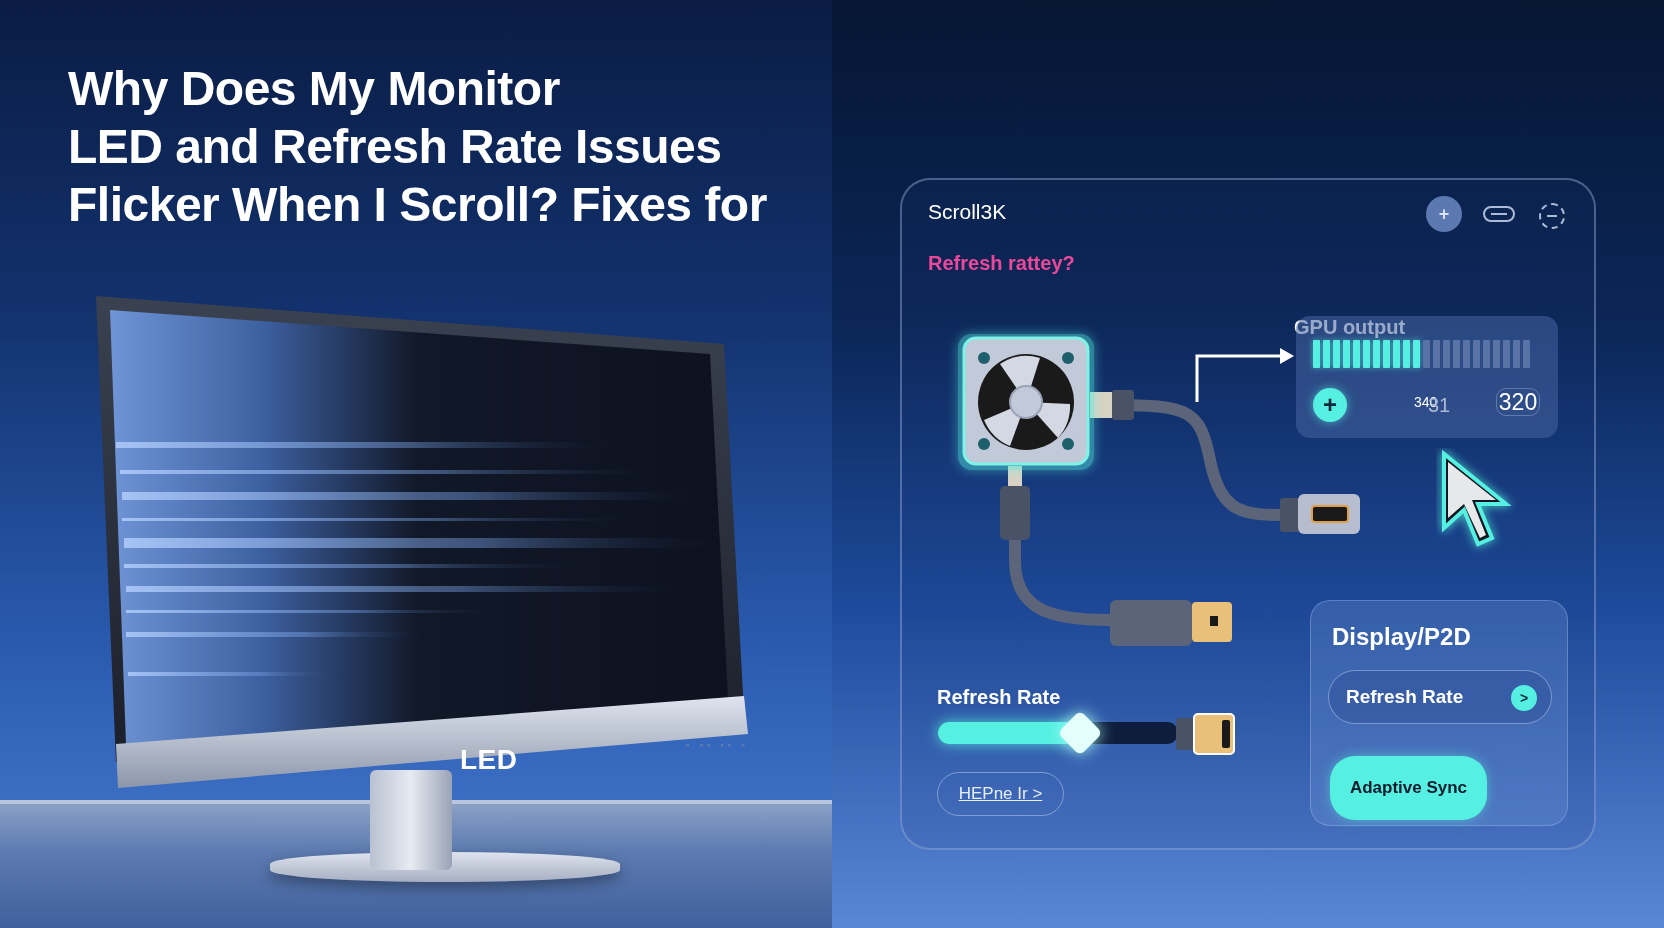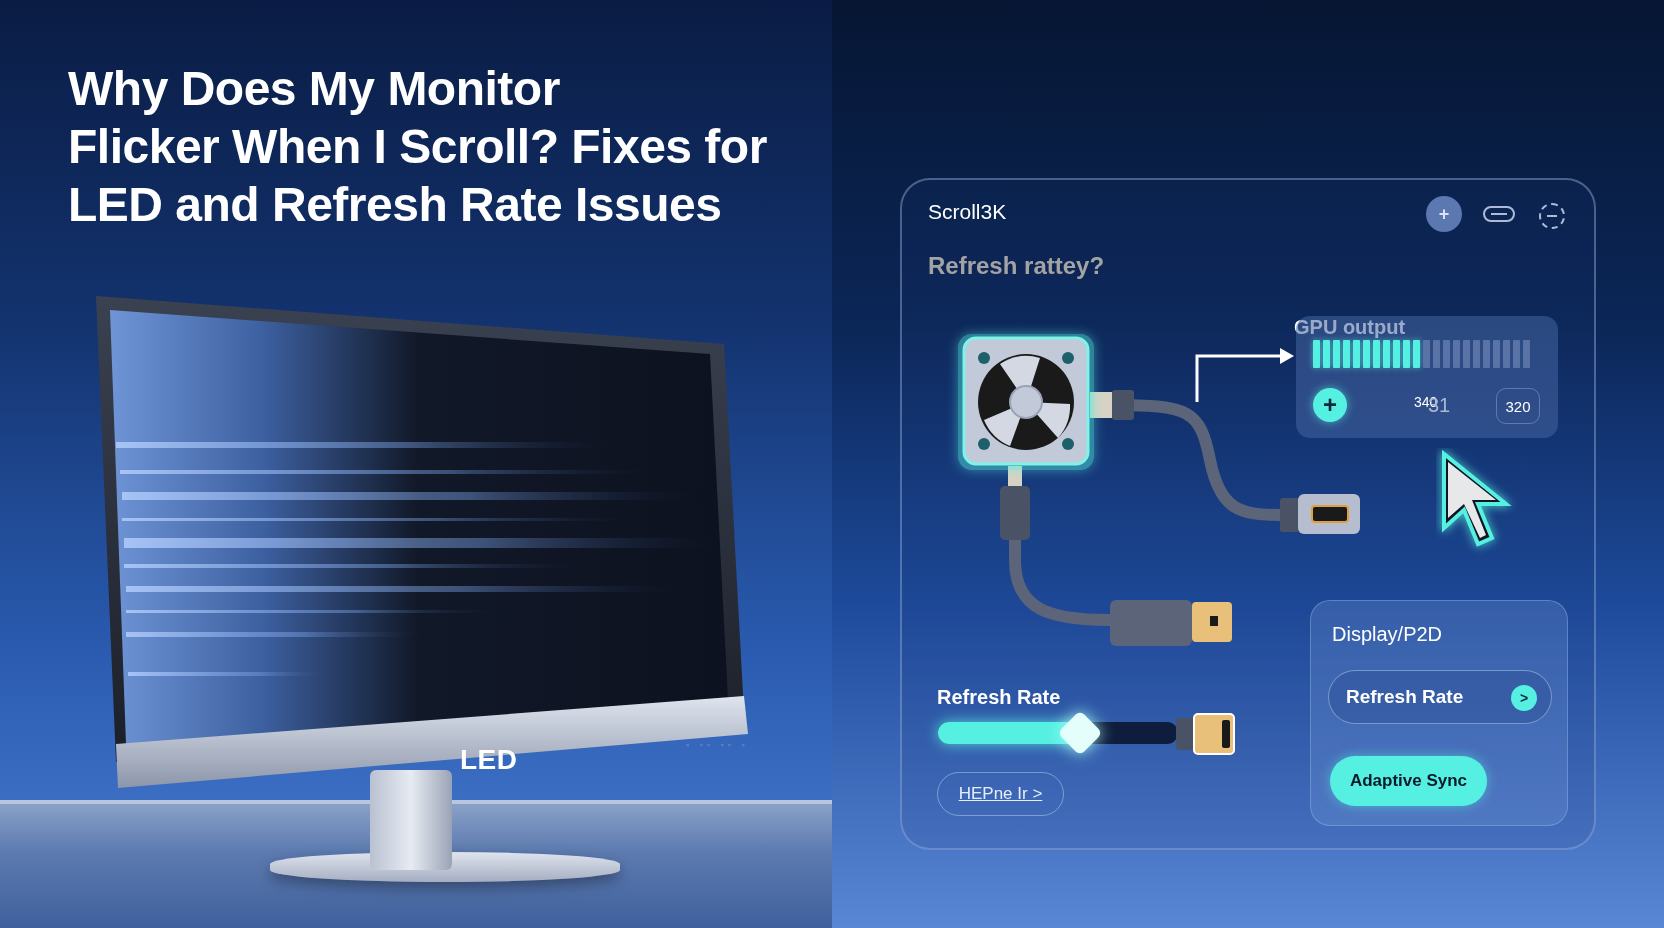--- a/index.html
+++ b/index.html
@@ -83,22 +83,22 @@
     content: ""; position: absolute; left: 6px; right: 6px; top: 5px; height: 2px; background: #aebbd8;
   }
   .hdr-refresh {
     left: 1539px; top: 203px; width: 26px; height: 26px; border-radius: 50%;
     border: 2px dashed #aebbd8;
   }
   .hdr-refresh::after {
     content: ""; position: absolute; left: 6px; right: 6px; top: 10px; height: 2px; background: #aebbd8;
   }
   .subtitle {
-    position: absolute; left: 928px; top: 252px; color: #a3a3a3;
-    font-weight: 700; font-size: 24px;
+    position: absolute; left: 928px; top: 252px; color: #ec4899;
+    font-weight: 700; font-size: 20px;
   }
 
   .gpu-label {
     position: absolute; left: 1294px; top: 276px; color: #ffffff;
     font-weight: 700; font-size: 20px; margin-top: 40px;
   }
   .gpu-card {
     position: absolute; left: 1296px; top: 316px; width: 262px; height: 122px;
     border-radius: 14px; background: rgba(70,100,160,0.55);
   }
@@ -110,22 +110,22 @@
   .gpu-bars .seg.off { background: #5a73a6; }
   .gpu-plus {
     position: absolute; left: 1313px; top: 388px; width: 34px; height: 34px; border-radius: 50%;
     background: #55f0e2; color: #0a2a3a; font-size: 24px; font-weight: 700;
     display: flex; align-items: center; justify-content: center;
     box-shadow: 0 0 10px rgba(85,240,226,0.6);
   }
   .gpu-val1 { position: absolute; left: 1414px; top: 394px; color: #ffffff; font-size: 14px; }
   .gpu-val2 { position: absolute; left: 1428px; top: 394px; color: #aab8d6; font-size: 20px; }
   .gpu-val3 {
-    position: absolute; left: 1496px; top: 388px; width: 44px; height: 36px; border-radius: 10px;
-    border: 1px solid rgba(170,190,225,0.4); color: #ffffff; font-size: 15px;
+    position: absolute; left: 1496px; top: 388px; width: 44px; height: 28px; border-radius: 10px;
+    border: 1px solid rgba(170,190,225,0.4); color: #ffffff; font-size: 23px;
     display: flex; align-items: center; justify-content: center;
   }
 
   .diagram { position: absolute; left: 940px; top: 320px; width: 460px; height: 340px; }
 
   .cursor { position: absolute; left: 1436px; top: 448px; width: 90px; height: 110px; }
 
   .rr-label {
     position: absolute; left: 937px; top: 686px; color: #ffffff;
     font-weight: 700; font-size: 20px;
@@ -151,52 +151,52 @@
     border-radius: 22px; border: 1px solid rgba(190,210,240,0.5);
     color: #e6eefc; font-size: 17px; display: flex; align-items: center; justify-content: center; text-decoration: underline;
   }
 
   .disp-card {
     position: absolute; left: 1310px; top: 600px; width: 258px; height: 226px;
     border-radius: 20px; background: rgba(120,155,220,0.28);
     border: 1px solid rgba(170,195,240,0.35);
   }
   .disp-title {
-    position: absolute; left: 1332px; top: 623px; color: #ffffff; font-weight: 400; font-size: 20px;
+    position: absolute; left: 1332px; top: 623px; color: #ffffff; font-weight: 700; font-size: 24px;
   }
   .disp-rr {
     position: absolute; left: 1328px; top: 670px; width: 224px; height: 54px;
     border-radius: 27px; border: 1px solid rgba(190,210,240,0.5);
     background: rgba(45,80,150,0.45);
   }
   .disp-rr-label {
     position: absolute; left: 1346px; top: 686px; color: #ffffff; font-weight: 700; font-size: 19px;
   }
   .disp-rr-chev {
     position: absolute; left: 1511px; top: 685px; width: 26px; height: 26px; border-radius: 50%;
     background: #55f0e2; color: #0a2a3a; font-weight: 700; font-size: 14px;
     display: flex; align-items: center; justify-content: center;
   }
   .adaptive-btn {
-    position: absolute; left: 1330px; top: 756px; width: 157px; height: 50px;
+    position: absolute; left: 1330px; top: 756px; width: 157px; height: 64px;
     border-radius: 25px; background: #55f0e2; color: #0c1b2b;
     font-size: 17px; font-weight: 700; display: flex; align-items: center; justify-content: center;
     box-shadow: 0 0 12px rgba(85,240,226,0.5);
   }
 </style>
 </head>
 <body>
 
 <div class="stage">
 
   <div class="left">
     <h1 class="headline">
       <span>Why Does My Monitor</span>
+      <span>LED and Refresh Rate Issues</span>
       <span>Flicker When I Scroll? Fixes for</span>
-      <span>LED and Refresh Rate Issues</span>
     </h1>
 
     <div class="desk"></div>
     <div class="desk-edge"></div>
     <div class="stand-base"></div>
     <div class="stand-neck"></div>
 
     <svg class="monitor" viewBox="0 0 660 500" width="660" height="500">
       <defs>
         <linearGradient id="screenG" x1="0" y1="0" x2="1" y2="0">

